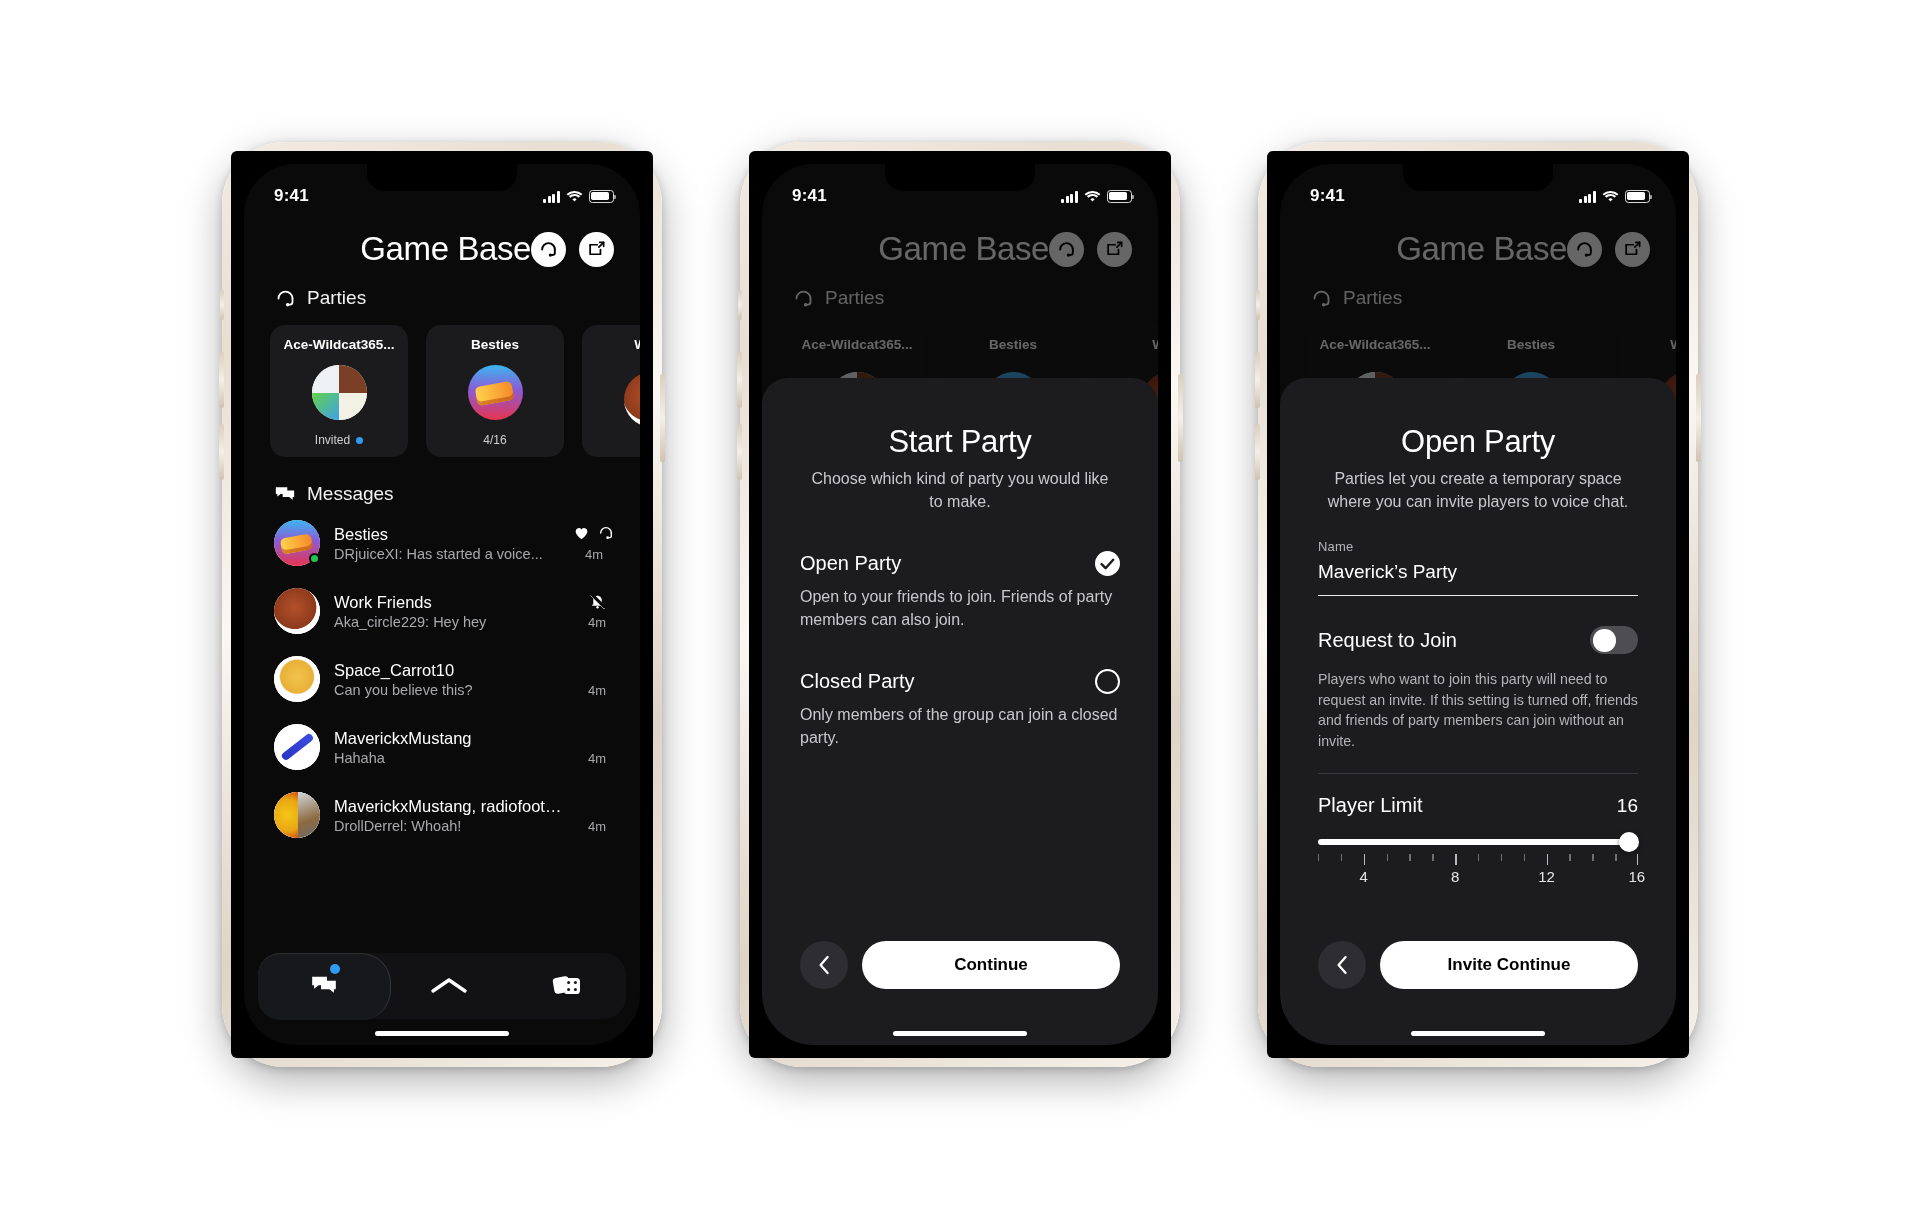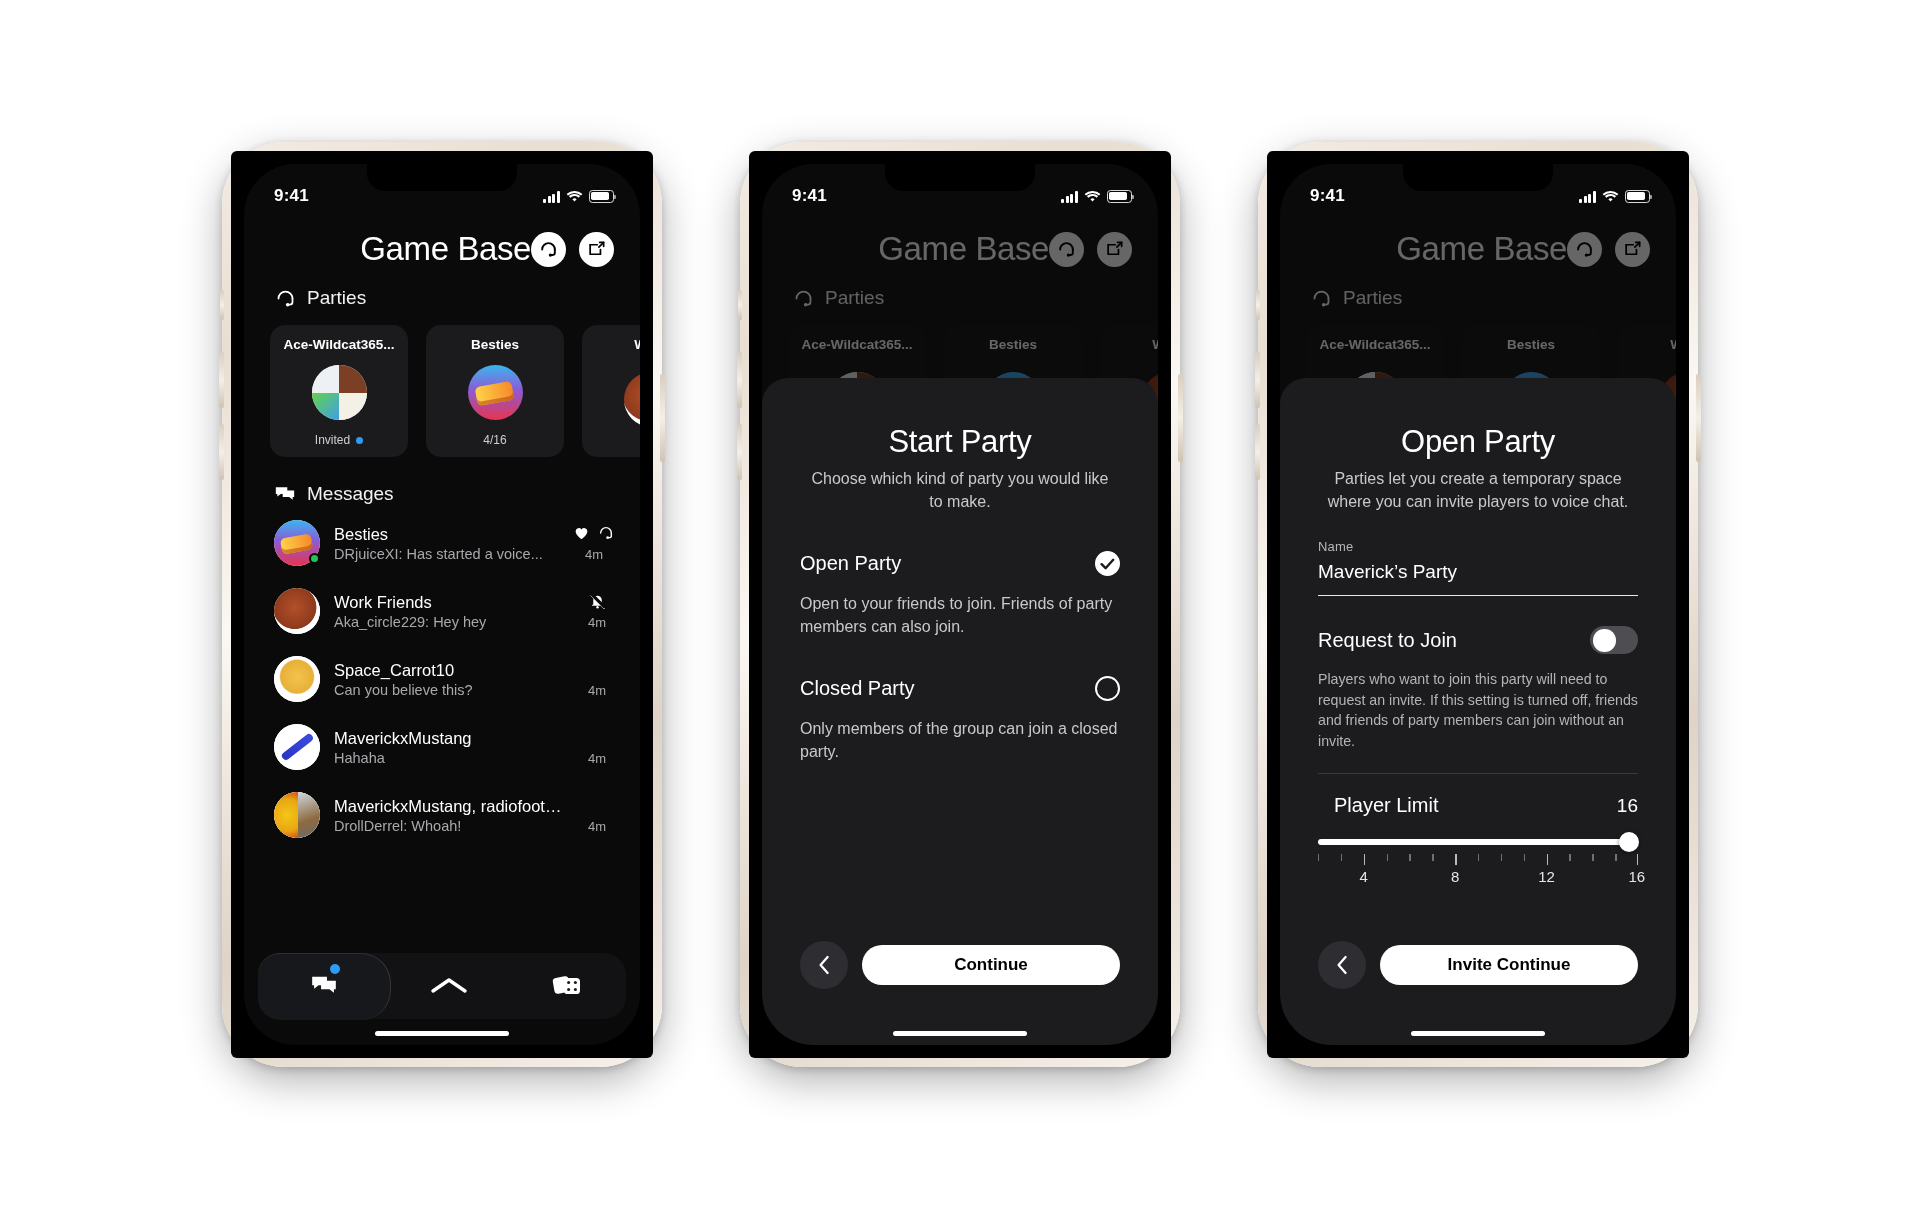--- a/index.html
+++ b/index.html
@@ -203,21 +203,21 @@
     font-size: 16px; color: #c9c9cd; text-align: center;
     margin-top: 8px; line-height: 1.42;
     padding: 0 4px;
   }
 
   .opt-row {
     display: flex; align-items: center; justify-content: space-between;
     margin-top: 38px;
   }
   .opt-title { font-size: 20px; color: #fff; }
-  .opt-desc { font-size: 16px; color: #c9c9cd; line-height: 1.40; margin-top: 17px; }
+  .opt-desc { font-size: 16px; color: #c9c9cd; line-height: 1.40; margin-top: 10px; }
   .radio {
     width: 25px; height: 25px; border-radius: 50%;
     border: 2.3px solid #fff;
     display: flex; align-items: center; justify-content: center;
     flex: 0 0 auto;
   }
   .radio.on { background: #fff; border-color: #fff; }
 
   
   .field { margin-top: 26px; }
@@ -233,21 +233,21 @@
     width: 48px; height: 28px; border-radius: 16px; background: #4d4d52;
     position: relative; flex: 0 0 auto;
   }
   .toggle .knob {
     position: absolute; top: 2.6px; left: 3px;
     width: 22.5px; height: 22.5px; border-radius: 50%; background: #fff;
   }
   .help-text { font-size: 14.2px; color: #b4b4b8; line-height: 1.44; margin-top: 15px; }
   .divider { height: 1px; background: #3a3a3e; margin-top: 22px; }
 
-  .limit-row { display: flex; align-items: center; justify-content: space-between; margin-top: 20px; margin-left: 16px; }
+  .limit-row { display: flex; align-items: center; justify-content: space-between; margin-top: 20px; }
   .limit-label { font-size: 20px; }
   .limit-value { font-size: 19px; }
 
   .slider-wrap { margin-top: 22px; position: relative; }
   .slider-track { height: 5.5px; background: #fff; border-radius: 4px; }
   .slider-knob {
     position: absolute; top: -7px; right: -1px;
     width: 20px; height: 20px; border-radius: 50%; background: #fff;
     box-shadow: 0 1px 4px rgba(0,0,0,.5);
   }
@@ -266,21 +266,21 @@
     margin-top: auto;
     display: flex; align-items: center; gap: 14px;
     padding-bottom: 56px;
   }
   .back-btn {
     width: 48px; height: 48px; border-radius: 50%;
     background: #2e2e32; display: flex; align-items: center; justify-content: center;
     flex: 0 0 auto;
   }
   .primary-btn {
-    flex: 1 1 auto; height: 40px; border-radius: 26px;
+    flex: 1 1 auto; height: 48px; border-radius: 26px;
     background: #fff; color: #000;
     display: flex; align-items: center; justify-content: center;
     font-size: 17px; font-weight: 700;
   }
 
   
   .av { width: 100%; height: 100%; position: relative; }
   .av-besties { background: linear-gradient(180deg,#3ab6f0 0%,#8b5bd6 45%,#e8344e 100%); }
   .av-besties::after {
     content:""; position:absolute; left:16%; top:34%; width:68%; height:34%;

